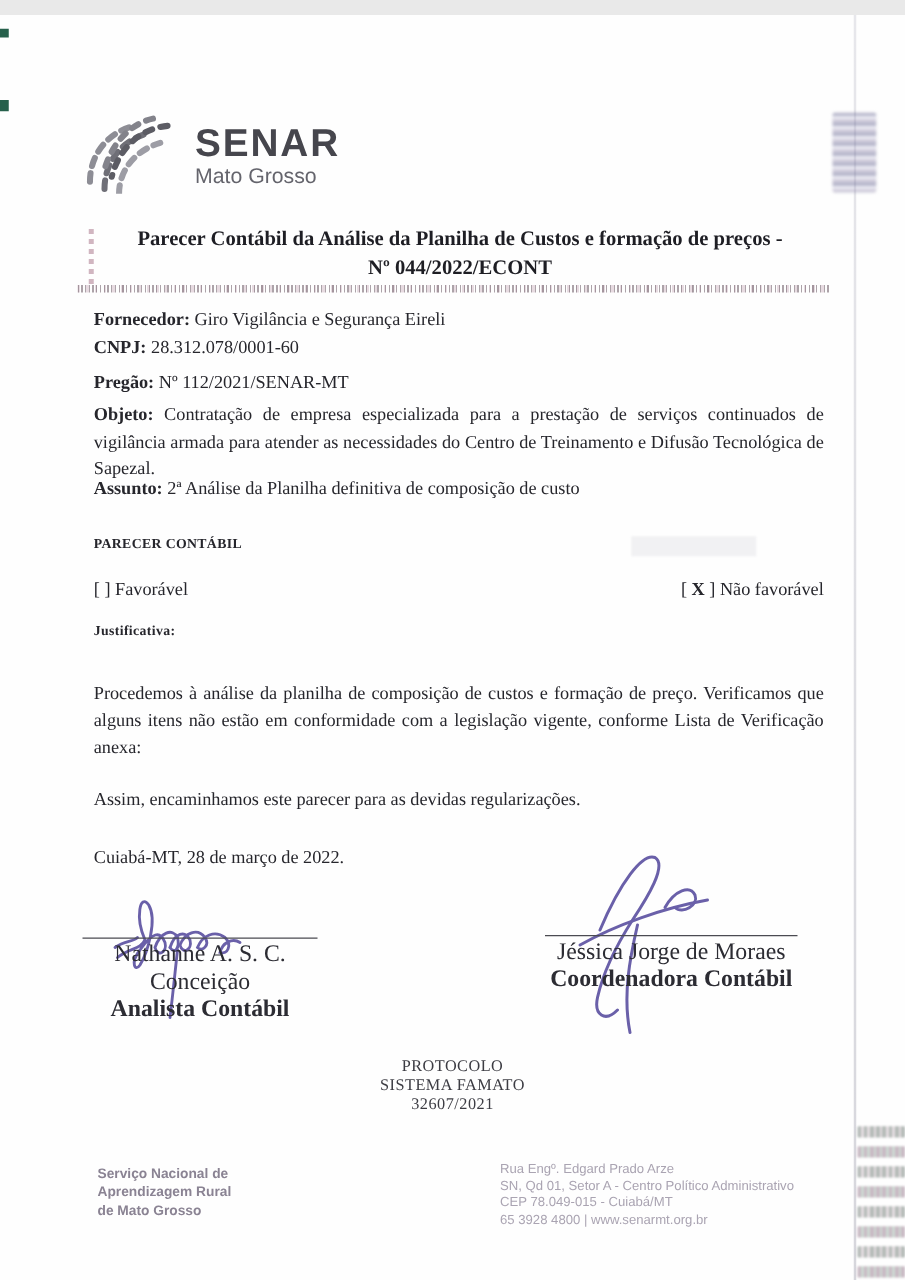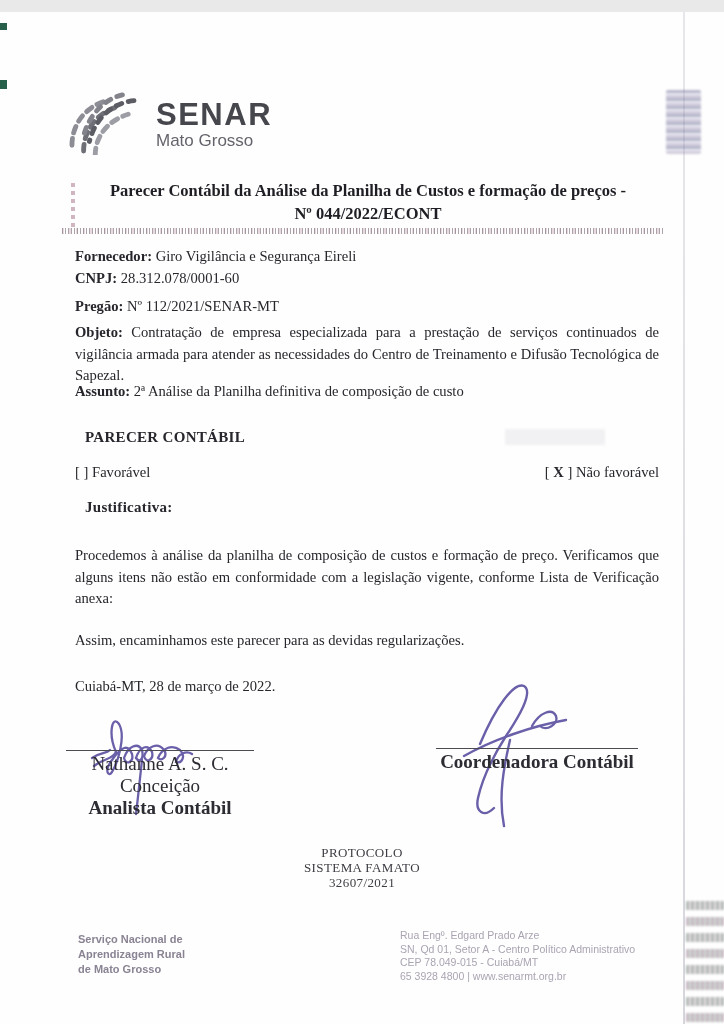--- a/index.html
+++ b/index.html
@@ -46,21 +46,21 @@
 
   
   .doc-title{position:absolute;left:75px;top:167px;width:586px;text-align:center;
     font-weight:bold;font-size:16.5px;line-height:23px;color:#1e1e24;}
 
   
   .fline{position:absolute;left:75px;width:584px;font-size:14.6px;}
   .lbl{font-weight:bold;}
   .just{text-align:justify;line-height:21.5px;}
 
-  .heading{position:absolute;left:85px;font-weight:bold;font-size:15px;letter-spacing:.3px;text-align:center;}
+  .heading{position:absolute;left:75px;font-weight:bold;font-size:11px;letter-spacing:.3px;text-align:center;}
   .checkrow{position:absolute;left:75px;top:452px;width:584px;display:flex;
     justify-content:space-between;font-size:14.6px;}
   .xmark{font-weight:bold;}
 
   
   .sig-block{position:absolute;text-align:center;font-size:19px;color:#2c2c33;}
   .sig-line{border-top:1.2px solid #4b4b52;margin-bottom:2px;}
   .sig-role{font-weight:bold;}
   .sig-svg{position:absolute;pointer-events:none;}
 
@@ -168,20 +168,21 @@
   <svg class="sig-svg" style="left:452px;top:666px;" width="135" height="152" viewBox="0 0 135 152">
     <g stroke="#5a4fa0" stroke-width="2.4" fill="none" stroke-linecap="round" opacity="0.9">
       <path d="M28,66 C44,28 62,4 72,8 C82,14 66,40 54,58 C40,80 30,102 26,120 C23,134 32,140 42,130"></path>
       <path d="M12,78 C40,62 80,48 114,42"></path>
       <path d="M80,48 C88,34 100,30 104,38 C107,46 94,54 88,48"></path>
       <path d="M58,62 C52,88 46,118 52,148"></path>
     </g>
   </svg>
   <div class="sig-block" style="left:436px;top:736px;width:202px;">
     <div class="sig-line"></div>
+    <div>Jéssica Jorge de Moraes</div>
     <div class="sig-role">Coordenadora Contábil</div>
   </div>
 
   <div class="protocol">
     <div>PROTOCOLO</div>
     <div>SISTEMA FAMATO</div>
     <div>32607/2021</div>
   </div>
 
   <div class="footer-org">

